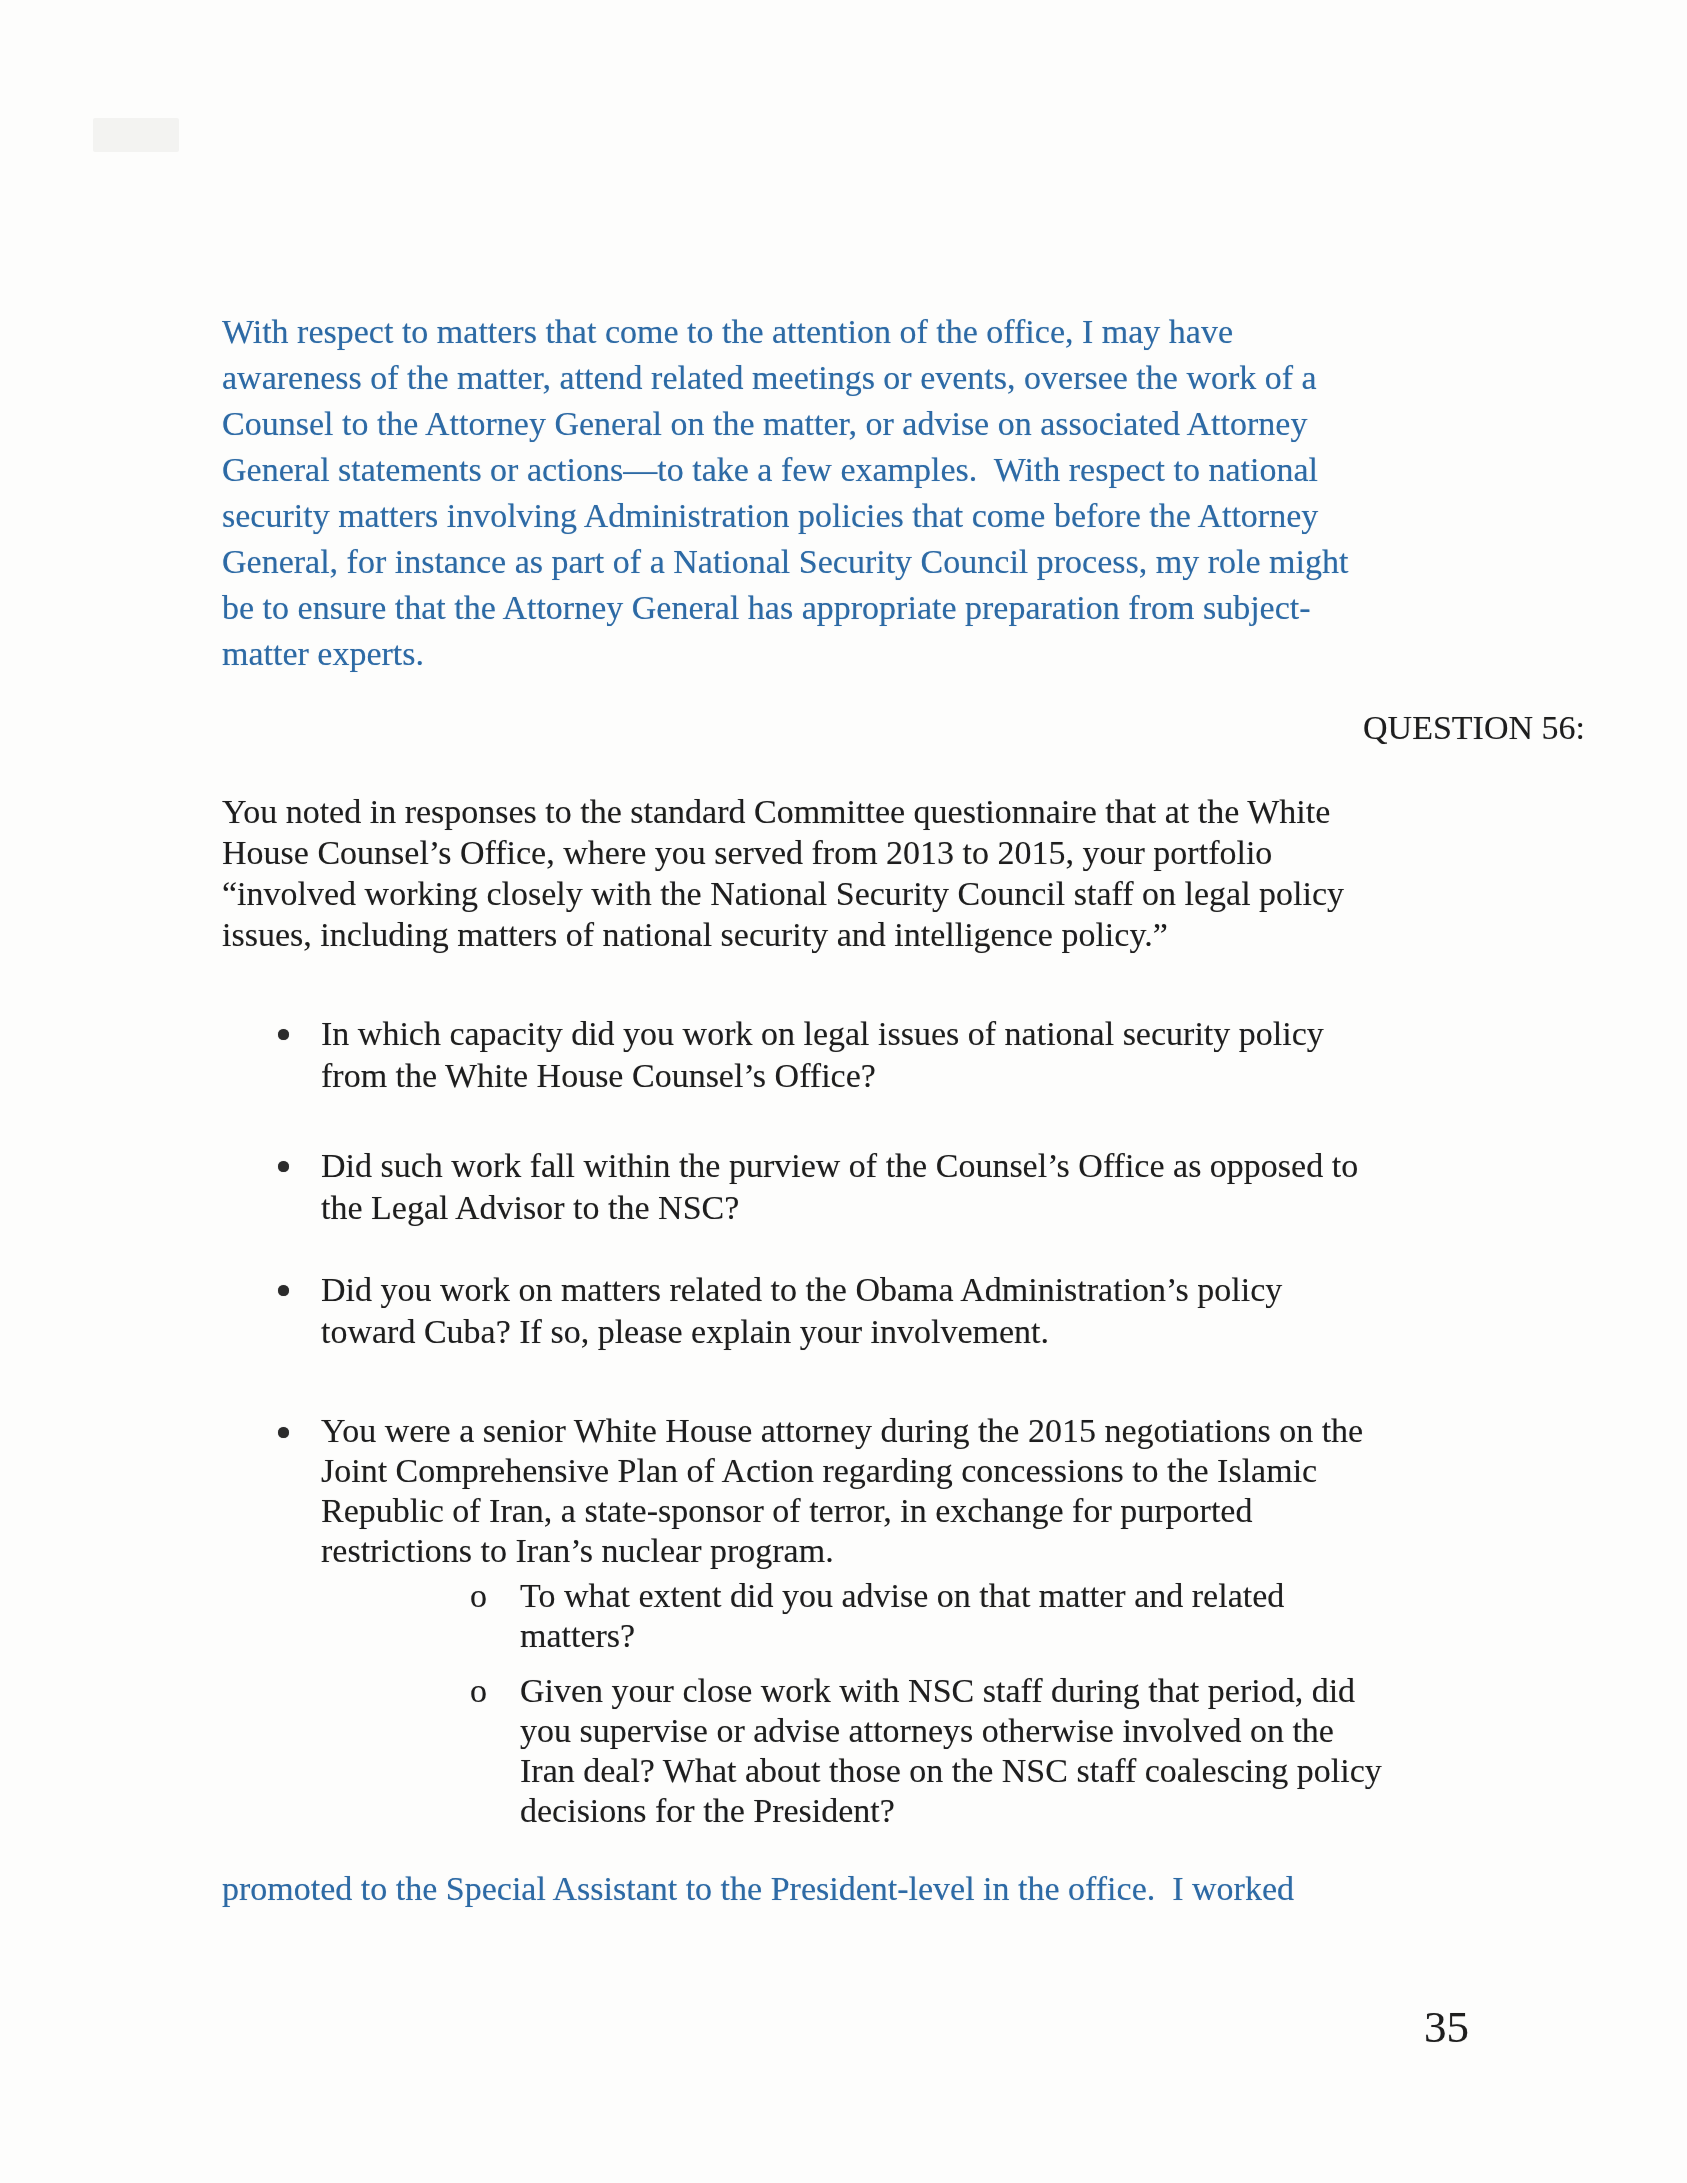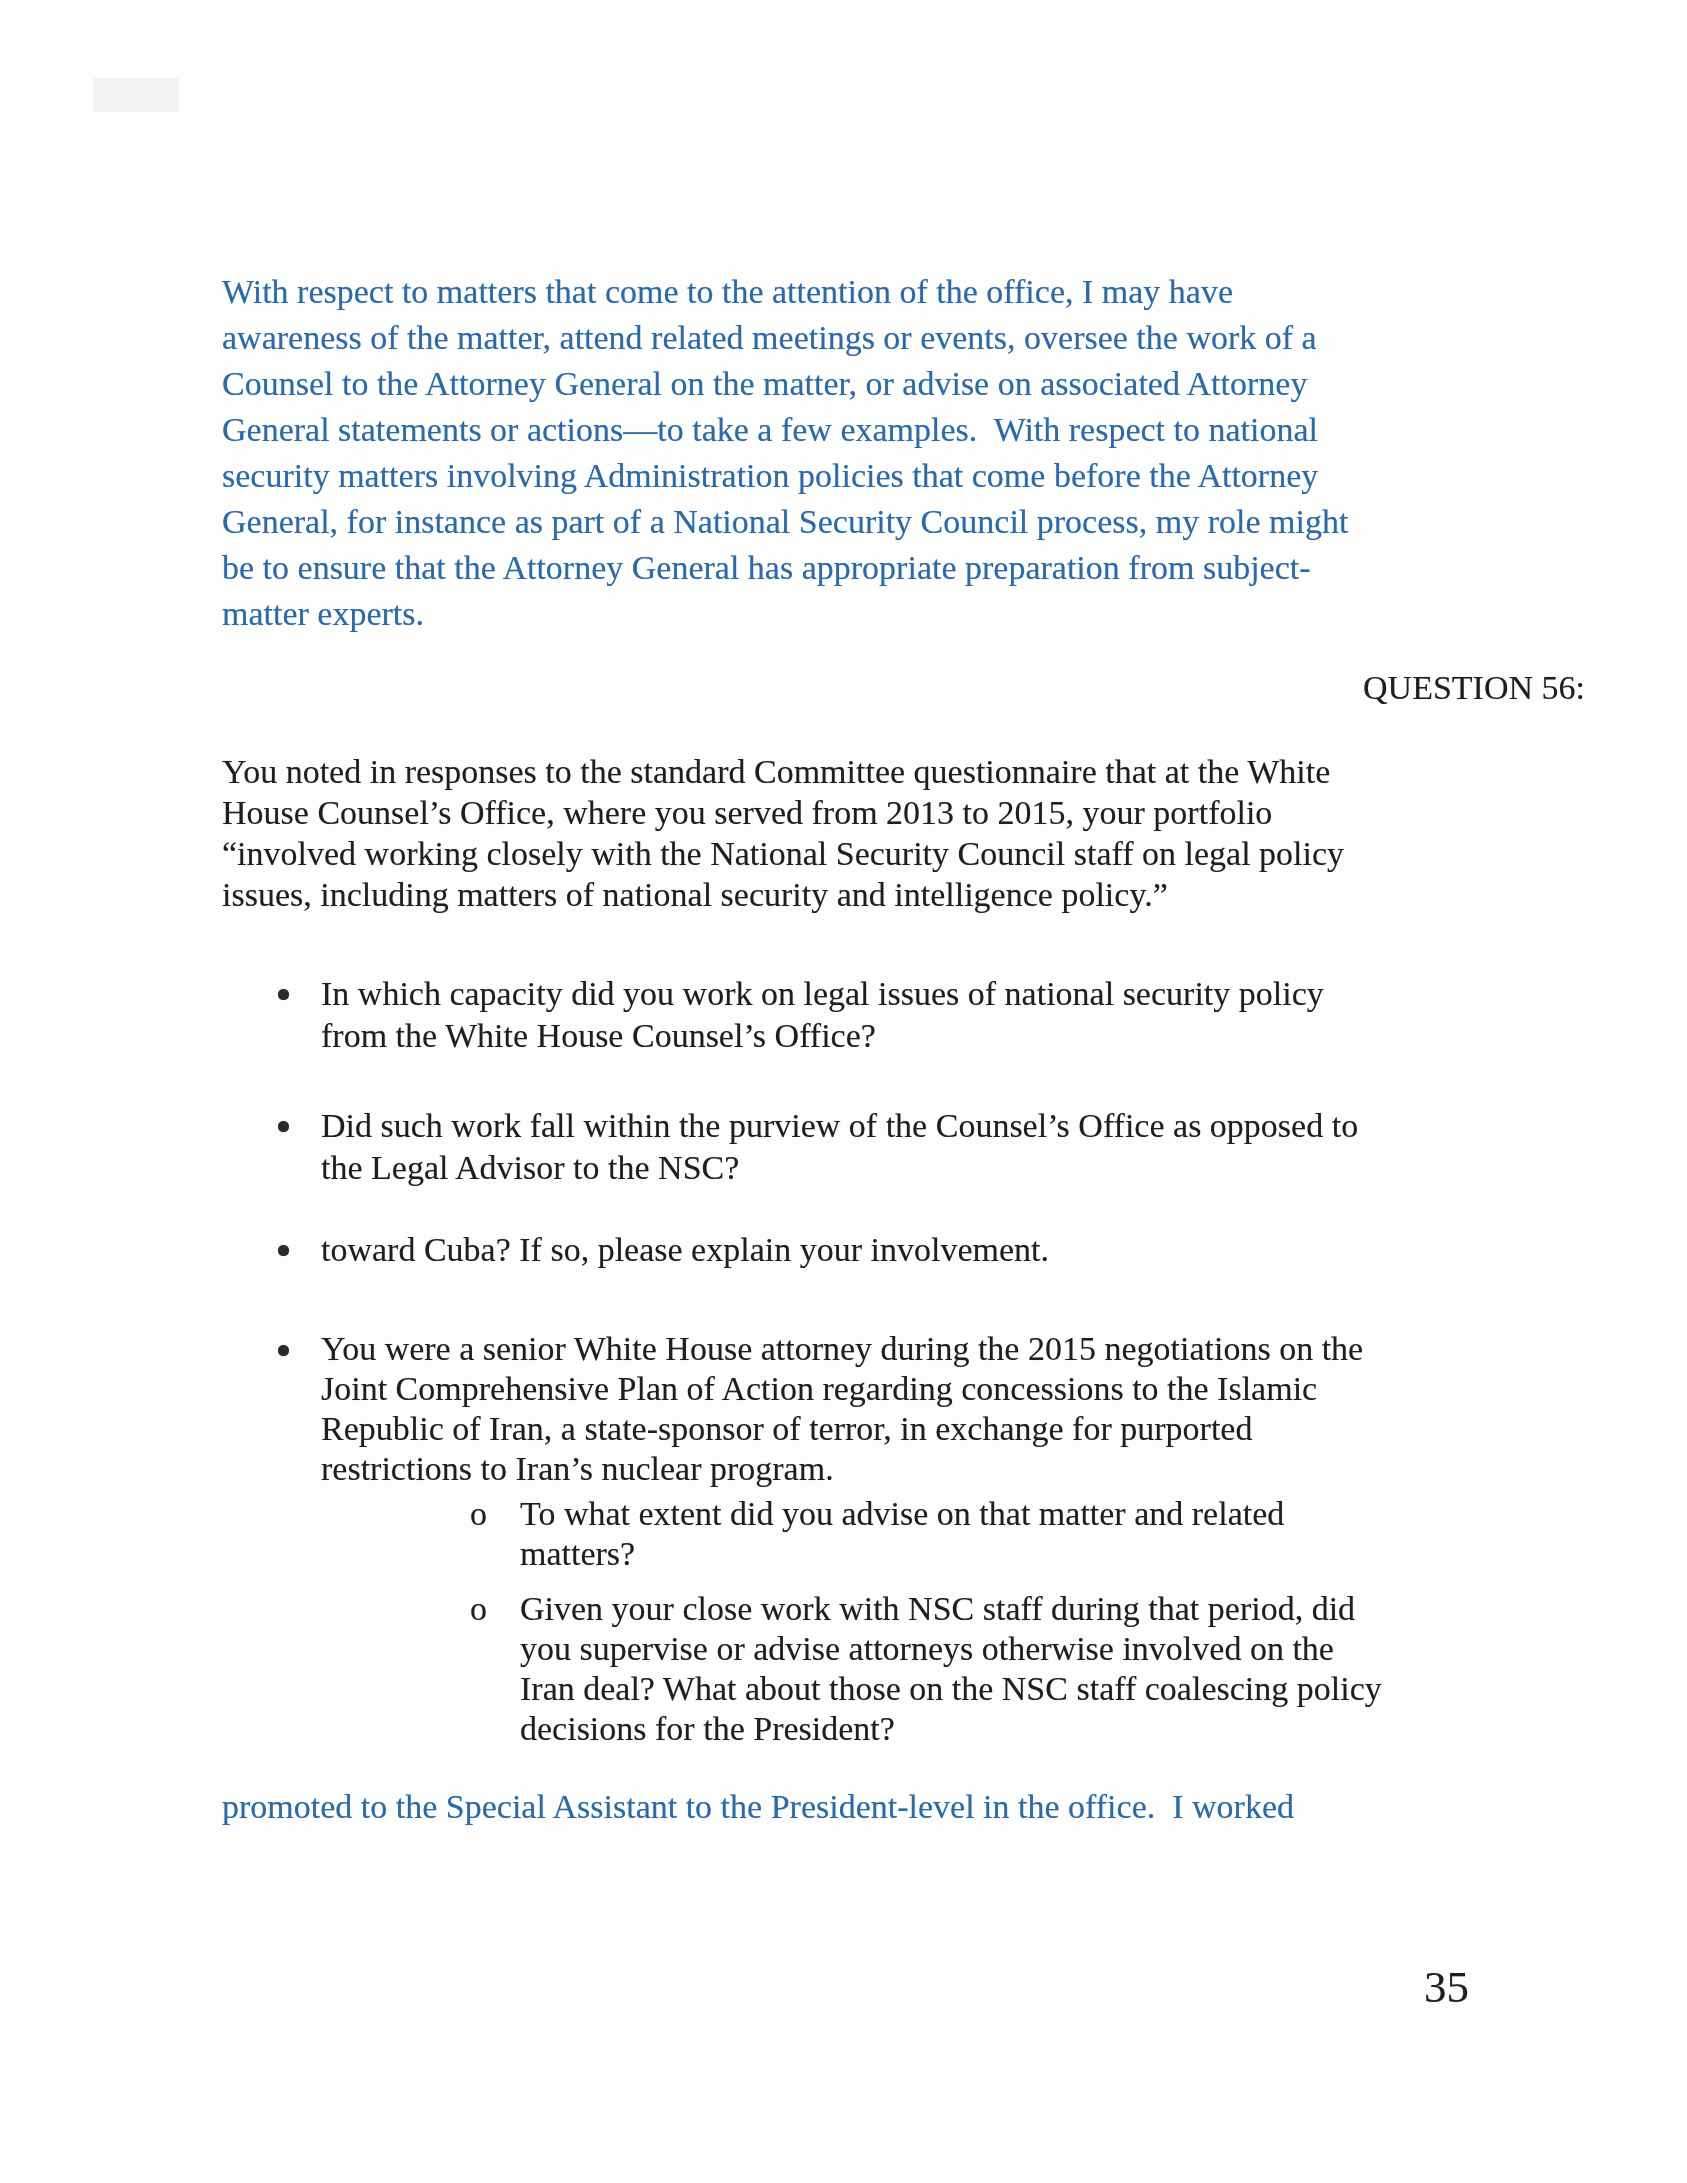--- a/index.html
+++ b/index.html
@@ -9,20 +9,21 @@
     height: 2183px;
     background: #fdfdfc;
     overflow: hidden;
     font-family: "Liberation Serif", "DejaVu Serif", serif;
   }
   .page {
     position: relative;
     width: 1687px;
     height: 1774px;
     background: #fdfdfc;
+    margin-top: 40px;
   }
   .scan-artifact {
     position: absolute;
     left: 93px; top: 78px;
     width: 86px; height: 34px;
     background: #f3f3f1;
     border-radius: 2px;
   }
   .doc {
     position: absolute;
@@ -113,20 +114,21 @@
       </div>
 
       <div class="bullet bullet-2">
         <span class="dot"></span>
         <div class="line">Did such work fall within the purview of the Counsel’s Office as opposed to</div>
         <div class="line">the Legal Advisor to the NSC?</div>
       </div>
 
       <div class="bullet bullet-3">
         <span class="dot"></span>
+        <div class="line">Did you work on matters related to the Obama Administration’s policy</div>
         <div class="line">toward Cuba? If so, please explain your involvement.</div>
       </div>
 
       <div class="bullet bullet-4">
         <span class="dot"></span>
         <div class="line">You were a senior White House attorney during the 2015 negotiations on the</div>
         <div class="line">Joint Comprehensive Plan of Action regarding concessions to the Islamic</div>
         <div class="line">Republic of Iran, a state-sponsor of terror, in exchange for purported</div>
         <div class="line">restrictions to Iran’s nuclear program.</div>
       </div>

